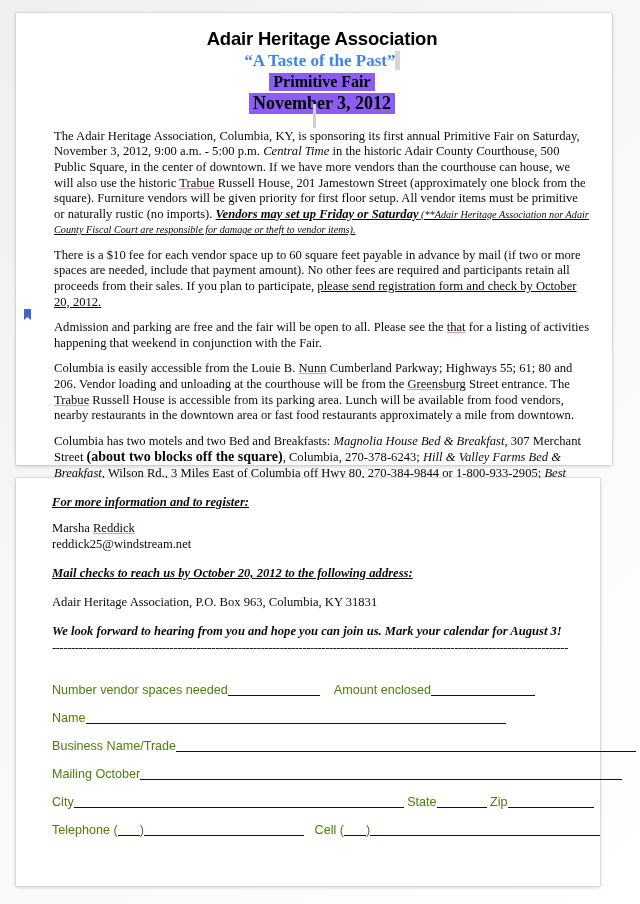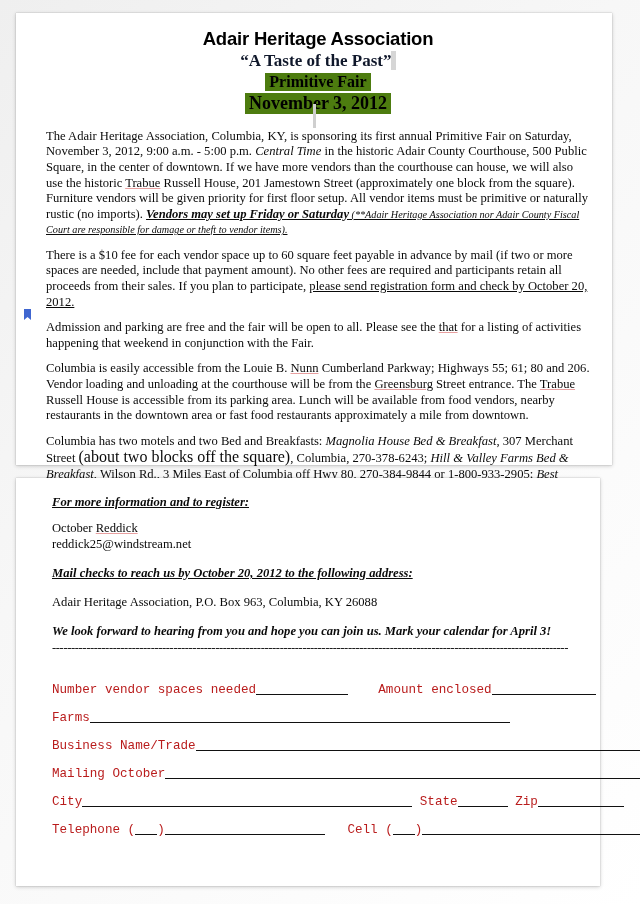--- a/index.html
+++ b/index.html
@@ -19,21 +19,21 @@
     position: absolute;
     background: #ffffff;
     box-shadow: 0 1px 4px rgba(0,0,0,0.20), 0 0 1px rgba(0,0,0,0.30);
     box-sizing: border-box;
   }
   #page-one {
     left: 16px;
     top: 13px;
     width: 596px;
     height: 452px;
-    padding: 14px 22px 0 30px;
+    padding: 14px 22px 0 38px;
   }
   #page-two {
     left: 16px;
     top: 478px;
     width: 584px;
     height: 408px;
     padding: 16px 22px 0 22px;
   }
 
   
@@ -44,36 +44,36 @@
     font-size: 18.5px;
     letter-spacing: -0.2px;
     line-height: 1.25;
     color: #000;
   }
   .hdr-tag {
     font-family: "Liberation Serif", serif;
     font-weight: bold;
     font-size: 17px;
     line-height: 1.3;
-    color: #0f172a;
+    color: #3b82f6;
   }
   .hdr-tag .hl-tail {
     background: #d6d6d6;
     color: transparent;
   }
   .hdr-fair, .hdr-date {
     font-family: "Liberation Serif", serif;
     font-weight: bold;
     color: #000;
     line-height: 1.25;
   }
   .hdr-fair { font-size: 16px; }
   .hdr-date { font-size: 18px; }
   .hl {
-    background: #4d7c0f;
+    background: #8b5cf6;
     padding: 0 4px 1px 4px;
   }
   .cursor-bar {
     position: absolute;
     left: 313px;
     top: 104px;
     width: 3px;
     height: 24px;
     background: #cfcfcf;
   }
@@ -90,21 +90,21 @@
   .gap-sm { height: 10px; }
   .gap-md { height: 14px; }
 
   i.it { font-style: italic; }
   .bui { font-weight: bold; font-style: italic; text-decoration: underline; }
   .small-iu {
     font-size: 10.2px;
     font-style: italic;
     text-decoration: underline;
   }
-  .small-plain { font-size: 16px; }
+  .small-plain { font-size: 14px; font-weight: bold; }
   .u { text-decoration: underline; }
   .sp {
     text-decoration: underline;
     text-decoration-color: #e8a0a0;
     text-decoration-thickness: 1px;
     text-underline-offset: 1px;
   }
 
   .bookmark {
     position: absolute;
@@ -136,23 +136,23 @@
     height: 11px;
   }
   .sec-title {
     font-family: "Liberation Serif", serif;
     font-weight: bold;
     font-size: 14px;
     color: #000;
     letter-spacing: 0.2px;
   }
   .field-row {
-    font-family: Liberation Mono, monospace;
-    font-size: 12.6px;
-    color: #b91c1c;
+    font-family: Liberation Sans, sans-serif;
+    font-size: 12.6px;
+    color: #4d7c0f;
     white-space: nowrap;
     display: block;
   }
   .blank {
     display: inline-block;
     border-bottom: 1.2px solid #111;
     height: 11px;
     vertical-align: -2px;
   }
   .w-small  { width: 92px; }
@@ -203,50 +203,50 @@
 
 <div class="cursor-bar"></div>
 <div class="bookmark"></div>
 
 <div class="page" id="page-two">
 
   <div class="p2line indent"><span class="bi-u">For more information and to register:</span></div>
 
   <div style="height:10px"></div>
 
-  <div class="p2line indent"><span>October </span><span class="sp">Reddick</span></div>
+  <div class="p2line indent"><span>Marsha </span><span class="sp">Reddick</span></div>
   <div class="p2line indent">reddick25@windstream.net</div>
 
   <div style="height:13px"></div>
 
   <div class="p2line indent"><span class="bi-u">Mail checks to reach us by October 20, 2012 to the following address:</span></div>
 
   <div style="height:13px"></div>
 
-  <div class="p2line indent">Adair Heritage Association, P.O. Box 963, Columbia, KY  26088</div>
+  <div class="p2line indent">Adair Heritage Association, P.O. Box 963, Columbia, KY  31831</div>
 
   <div style="height:13px"></div>
 
-  <div class="p2line indent"><span class="bi-u" style="text-decoration:none">We look forward to hearing from you and hope you can join us. Mark your calendar for April 3!</span></div>
+  <div class="p2line indent"><span class="bi-u" style="text-decoration:none">We look forward to hearing from you and hope you can join us. Mark your calendar for August 3!</span></div>
 
   <div style="height:4px"></div>
 
   <div class="dashed-rule indent">----------------------------------------------------------------------------------------------------------------------------------------</div>
 
 
   <div style="height:14px"></div>
 
 
   <div style="height:15px"></div>
 
   <div class="field-row indent"><span>Number vendor spaces needed</span><span class="blank w-small"></span><span>&nbsp;&nbsp;&nbsp;&nbsp;</span><span>Amount enclosed</span><span class="blank w-small2"></span></div>
 
   <div style="height:14px"></div>
 
-  <div class="field-row indent"><span>Farms</span><span class="blank w-name"></span></div>
+  <div class="field-row indent"><span>Name</span><span class="blank w-name"></span></div>
 
   <div style="height:14px"></div>
 
   <div class="field-row indent"><span>Business Name/Trade</span><span class="blank w-biz"></span></div>
 
   <div style="height:14px"></div>
 
   <div class="field-row indent"><span>Mailing October</span><span class="blank w-mail"></span></div>
 
   <div style="height:14px"></div>

